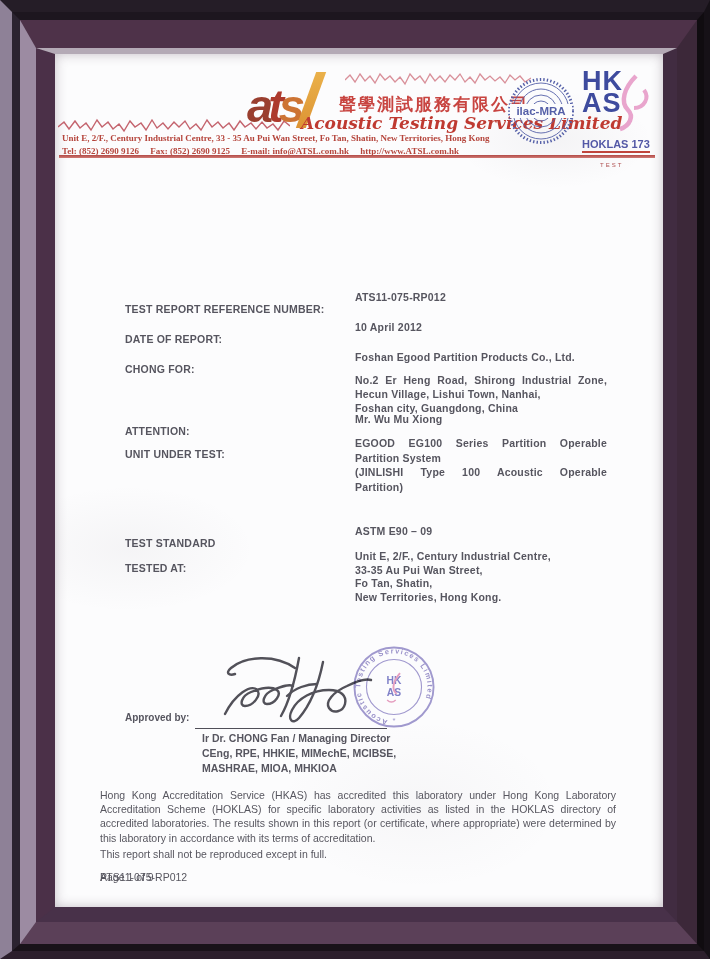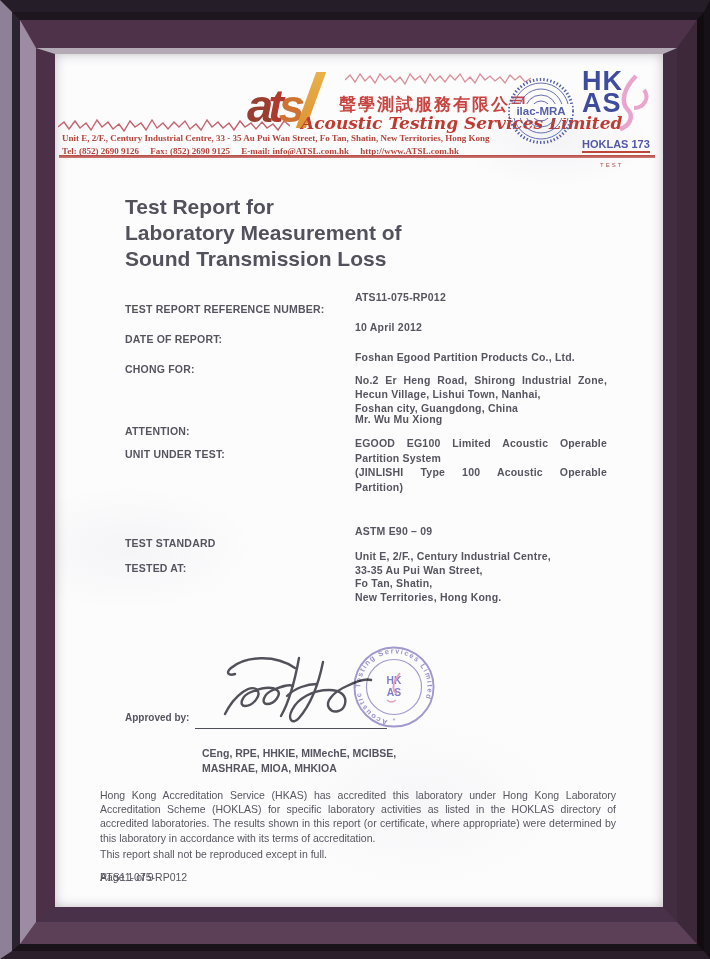--- a/index.html
+++ b/index.html
@@ -91,25 +91,20 @@
               <svg class="abs" style="left:18px;top:2px;" width="52" height="62" viewBox="0 0 52 62">
                 <path d="M36 4 C 24 16 20 30 28 38 C 34 44 30 54 20 57" fill="none" stroke="#e48fc0" stroke-width="4.5" opacity="0.8"></path>
                 <path d="M44 18 C 50 26 44 36 34 36" fill="none" stroke="#e48fc0" stroke-width="4" opacity="0.8"></path>
               </svg>
             </div>
             <div class="abs" style="left:527px;top:80px;width:70px;text-align:left;">
               <span class="hoklas">HOKLAS 173</span><br>
               <span class="hoklas-sub" style="margin-left:18px;">TEST</span>
             </div>
 
-            <div class="abs title" style="left:70px;top:140px;">
-              <div>Test Report for</div>
-              <div>Laboratory Measurement of</div>
-              <div>Sound Transmission Loss</div>
-            </div>
 
             <div class="row" style="top:237px;">
               <span class="lab">TEST REPORT REFERENCE NUMBER:</span>
               <span class="val">ATS11-075-RP012</span>
             </div>
             <div class="row" style="top:267px;">
               <span class="lab">DATE OF REPORT:</span>
               <span class="val">10 April 2012</span>
             </div>
             <div class="row" style="top:297px;">
@@ -123,21 +118,21 @@
                 <span class="vline">Foshan city, Guangdong, China</span>
               </span>
             </div>
             <div class="row" style="top:359px;">
               <span class="lab">ATTENTION:</span>
               <span class="val">Mr. Wu Mu Xiong</span>
             </div>
             <div class="row lh145" style="top:382px;">
               <span class="lab">UNIT UNDER TEST:</span>
               <span class="val">
-                <span class="vline stretch">EGOOD EG100 Limited Acoustic Operable</span>
+                <span class="vline stretch">EGOOD EG100 Series Partition Operable</span>
                 <span class="vline">Partition System</span>
                 <span class="vline stretch">(JINLISHI Type 100 Acoustic Operable</span>
                 <span class="vline">Partition)</span>
               </span>
             </div>
             <div class="row" style="top:471px;">
               <span class="lab">TEST STANDARD</span>
               <span class="val">ASTM E90 – 09</span>
             </div>
             <div class="row lh135" style="top:496px;">
@@ -171,20 +166,21 @@
               </text>
               <text x="50" y="47" text-anchor="middle" font-size="12" font-weight="900" fill="#6b6cc0" font-family="Liberation Sans, sans-serif">HK</text>
               <text x="50" y="60" text-anchor="middle" font-size="12" font-weight="900" fill="#6b6cc0" font-family="Liberation Sans, sans-serif">AS</text>
               <path d="M57 34 C 50 42 46 52 53 58" fill="none" stroke="#e48fb6" stroke-width="2.2"></path>
               <path d="M42 65 q 5 5 10 0" fill="none" stroke="#e48fb6" stroke-width="1.6"></path>
               <text x="50" y="92" text-anchor="middle" font-size="9" fill="#9289c8">*</text>
             </svg>
 
             <div class="abs appr" style="left:70px;top:658px;">Approved by:</div>
             <div class="abs sigline" style="left:140px;top:674px;width:192px;"></div>
+            <div class="abs cred" style="left:147px;top:677px;">Ir Dr. CHONG Fan / Managing Director</div>
             <div class="abs cred" style="left:147px;top:692px;">CEng, RPE, HHKIE, MIMechE, MCIBSE,</div>
             <div class="abs cred" style="left:147px;top:707px;">MASHRAE, MIOA, MHKIOA</div>
 
             <div class="abs foot" style="left:45px;top:734px;width:516px;">Hong Kong Accreditation Service (HKAS) has accredited this laboratory under Hong Kong Laboratory Accreditation Scheme (HOKLAS) for specific laboratory activities as listed in the HOKLAS directory of accredited laboratories. The results shown in this report (or certificate, where appropriate) were determined by this laboratory in accordance with its terms of accreditation.</div>
             <div class="abs foot-small" style="left:45px;top:794px;">This report shall not be reproduced except in full.</div>
             <div class="abs foot-small" style="left:45px;top:817px;">ATS11-075-RP012</div>
             <div class="abs foot-small" style="left:45px;top:817px;width:515px;">Page 1 of 9</div>
 
           </div>
         </div>

